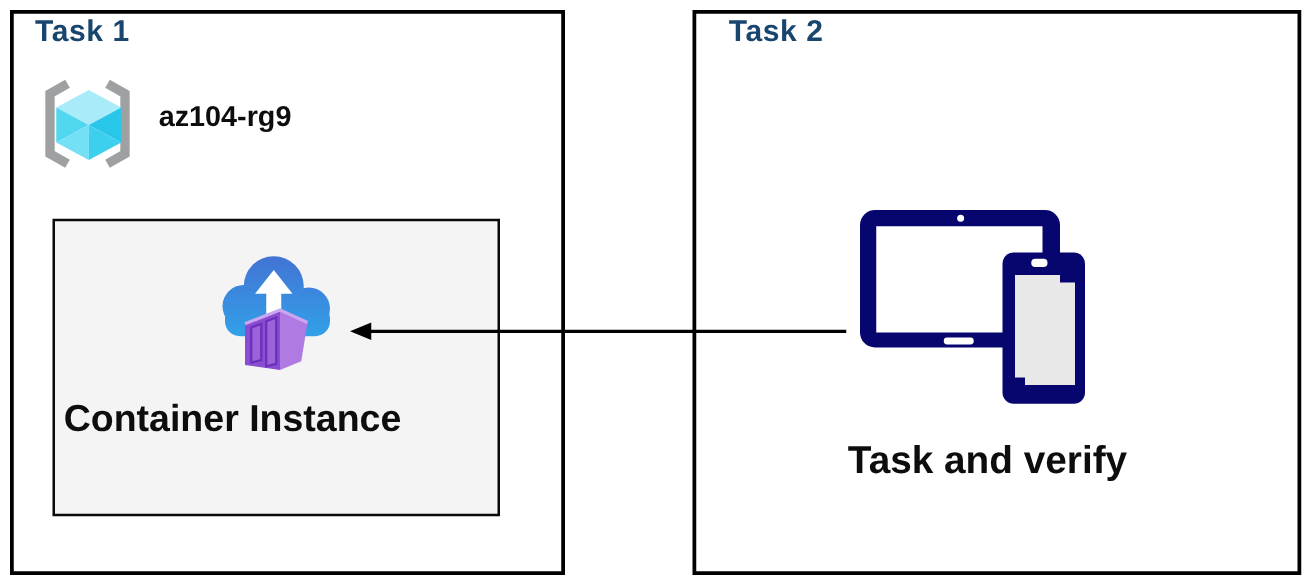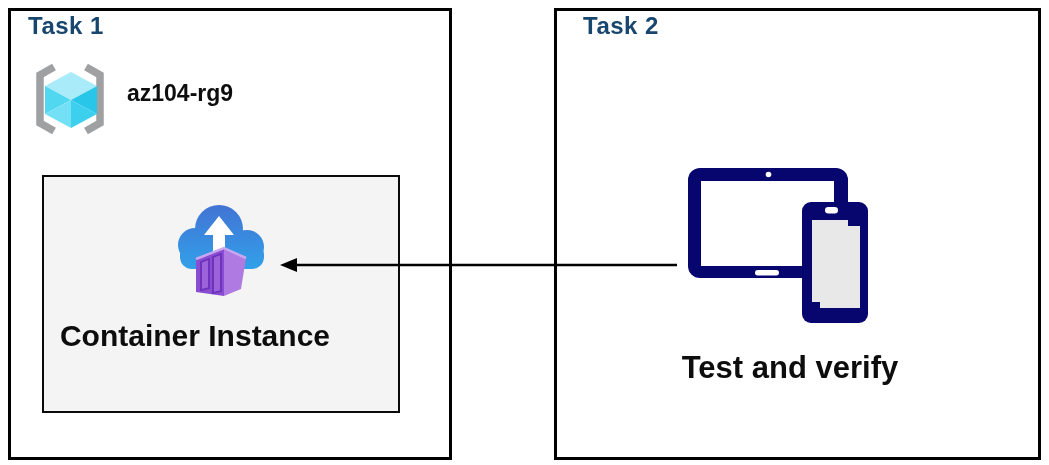--- a/index.html
+++ b/index.html
@@ -18,21 +18,21 @@
   #task2-title{left:583px;top:12px;}
   .abs{position:absolute;z-index:2;}
   #rg-icon{left:30px;top:63px;}
   #rg-name{left:127px;top:80px;font-size:23px;font-weight:700;color:#0D0D0D;white-space:nowrap;}
   #inner-box{
     left:42px;top:175px;width:354px;height:234px;
     border:2px solid #0A0A0A;background:#F4F4F4;z-index:1;
   }
   #container-icon{left:173px;top:199px;}
   #container-label{
-    left:42px;top:319px;width:288px;text-align:right;
+    left:42px;top:319px;width:288px;text-align:center;
     font-size:30px;font-weight:700;color:#0D0D0D;white-space:nowrap;
   }
   #devices-icon{left:687px;top:167px;}
   #test-label{
     left:598px;top:350px;width:384px;text-align:center;
     font-size:31px;font-weight:700;color:#0D0D0D;white-space:nowrap;
   }
   #connector-arrow{left:275px;top:252px;z-index:5;}
 </style>
 </head>
@@ -94,20 +94,20 @@
       <rect x="14" y="14" width="133" height="85" fill="#FFFFFF"></rect>
       <circle cx="81.5" cy="7.5" r="2.8" fill="#FFFFFF"></circle>
       <rect x="68" y="103" width="24" height="5.5" rx="2.7" fill="#FFFFFF"></rect>
     </g>
     <g>
       <rect x="115" y="35" width="66" height="121" rx="9" fill="#06066E"></rect>
       <path d="M125 53 L161 53 L161 59 L173 59 L173 141 L133 141 L133 135 L125 135 Z" fill="#E8E8E8"></path>
       <rect x="138" y="40" width="13" height="6.5" rx="3.2" fill="#FFFFFF"></rect>
     </g>
   </svg>
-  <div class="abs" id="test-label">Test and verify</div>
+  <div class="abs" id="test-label">Task and verify</div>
 
   <svg class="abs" id="connector-arrow" width="412" height="26" viewBox="0 0 412 26">
     <line x1="20" y1="13" x2="402" y2="13" stroke="#000000" stroke-width="2.6"></line>
     <polygon points="5,13 22,6 22,20" fill="#000000"></polygon>
   </svg>
 
 </div>
 
 </body></html>

